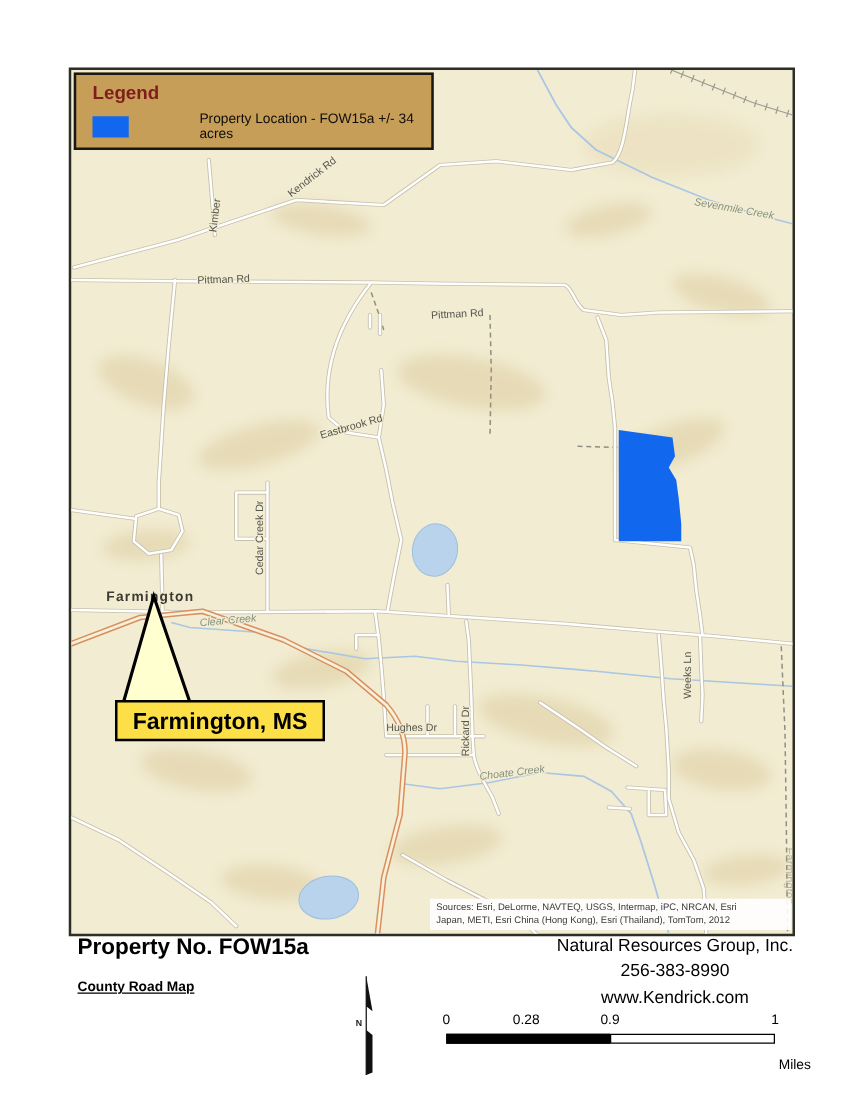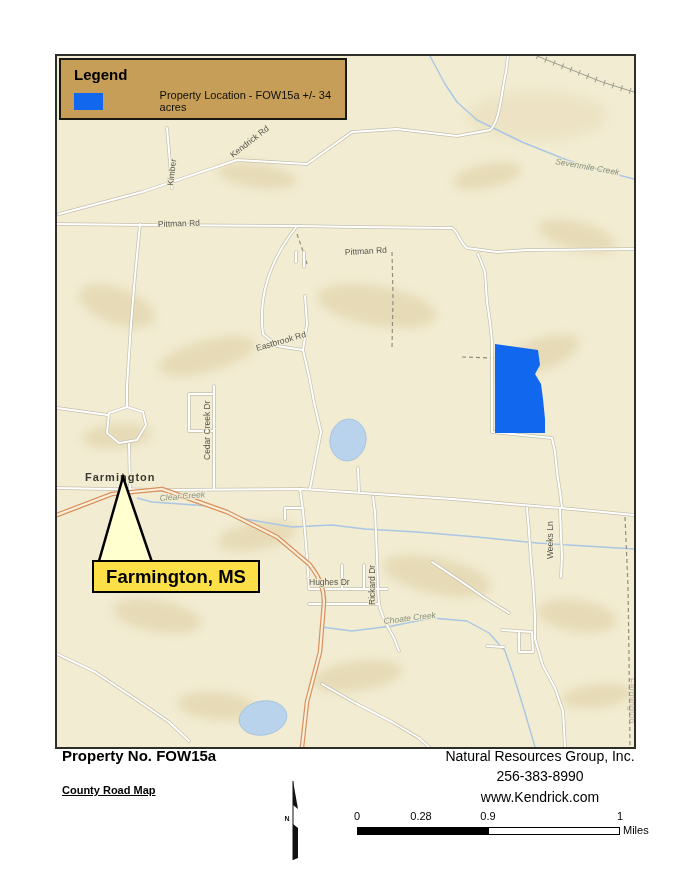--- a/index.html
+++ b/index.html
@@ -26,48 +26,48 @@
   .lbl{font-family:"Liberation Sans",sans-serif;font-size:8.5px;fill:#55554c;
        paint-order:stroke;stroke:#f2ecd2;stroke-width:2px;}
   .lbl-creek{font-style:italic;fill:#87927f;}
   .lbl-town{font-size:11px;font-weight:bold;letter-spacing:1px;fill:#3a3a33;}
   .lbl-edge{font-size:9px;fill:#a89f8e;opacity:.75;stroke:none;}
   .callout-ptr{fill:#ffffcf;stroke:#000;stroke-width:2.5px;}
 
   
   .legend{position:absolute;left:2px;top:2px;width:288px;height:62px;box-sizing:border-box;
           background:#c79e58;border:2px solid #191914;padding:6px 0 0 13px;}
-  .legend-title{font-size:15px;font-weight:bold;color:#000000;}
+  .legend-title{font-size:15px;font-weight:bold;color:#7f1d1d;}
   .legend-row{display:flex;align-items:center;margin-top:6px;gap:48px;}
   .legend-swatch{width:31px;height:17px;background:#1168ee;}
   .legend-label{font-size:11px;color:#0e0e0a;margin-left:9px;}
 
   
   .callout{position:absolute;left:35px;top:504px;width:168px;height:33px;box-sizing:border-box;
            background:#fde047;border:2.5px solid #000;display:flex;align-items:center;
            justify-content:center;font-size:18.5px;font-weight:bold;color:#000;}
 
   
   .sources{position:absolute;right:1px;bottom:3px;width:289px;box-sizing:border-box;
            background:rgba(255,255,255,.9);padding:2px 5px;font-size:7.6px;
            line-height:1.4;color:#3a3a3a;}
 
   
-  .prop-no{position:absolute;left:62px;top:747px;font-size:15px;font-weight:bold;color:#000;}
+  .prop-no{position:absolute;left:62px;top:747px;font-size:18px;font-weight:bold;color:#000;}
   .map-type{position:absolute;left:62px;top:784px;font-size:11px;font-weight:bold;color:#000;text-decoration:underline;}
   .company{position:absolute;left:425px;top:746px;width:230px;text-align:center;
            font-size:14px;color:#000;line-height:1.45;}
   .company .contact span{margin:18px 7px;}
   .north-arrow{position:absolute;left:283px;top:779px;}
   .sb-black{position:absolute;left:357px;top:827px;width:131px;height:8px;background:#000;
             border:1px solid #000;box-sizing:border-box;}
   .sb-white{position:absolute;left:488px;top:827px;width:132px;height:8px;background:#fff;
             border:1px solid #000;box-sizing:border-box;}
   .sb-tick{position:absolute;top:810px;font-size:11px;color:#000;transform:translateX(-50%);}
-  .sb-miles{position:absolute;left:623px;top:824px;font-size:11px;color:#000;}
+  .sb-miles{position:absolute;left:623px;top:846px;font-size:11px;color:#000;}
 </style>
 </head>
 <body>
 
 <div class="page">
 
   <div class="map-frame">
 
     <svg class="map-svg" viewBox="0 0 577 691">
       <defs>
@@ -198,20 +198,24 @@
     <div class="legend">
       <div class="legend-title">Legend</div>
       <div class="legend-row">
         <div class="legend-swatch"></div>
         <div class="legend-label">Property Location - FOW15a +/- 34 acres</div>
       </div>
     </div>
 
     <div class="callout">Farmington, MS</div>
 
+    <div class="sources">
+      <div>Sources: Esri, DeLorme, NAVTEQ, USGS, Intermap, iPC, NRCAN, Esri</div>
+      <div>Japan, METI, Esri China (Hong Kong), Esri (Thailand), TomTom, 2012</div>
+    </div>
   </div>
 
   <div class="prop-no">Property No. FOW15a</div>
   <div class="map-type">County Road Map</div>
 
   <div class="company">
     <div>Natural Resources Group, Inc.</div>
     <div class="contact">
       <span>256-383-8990</span>
       <span>www.Kendrick.com</span>

